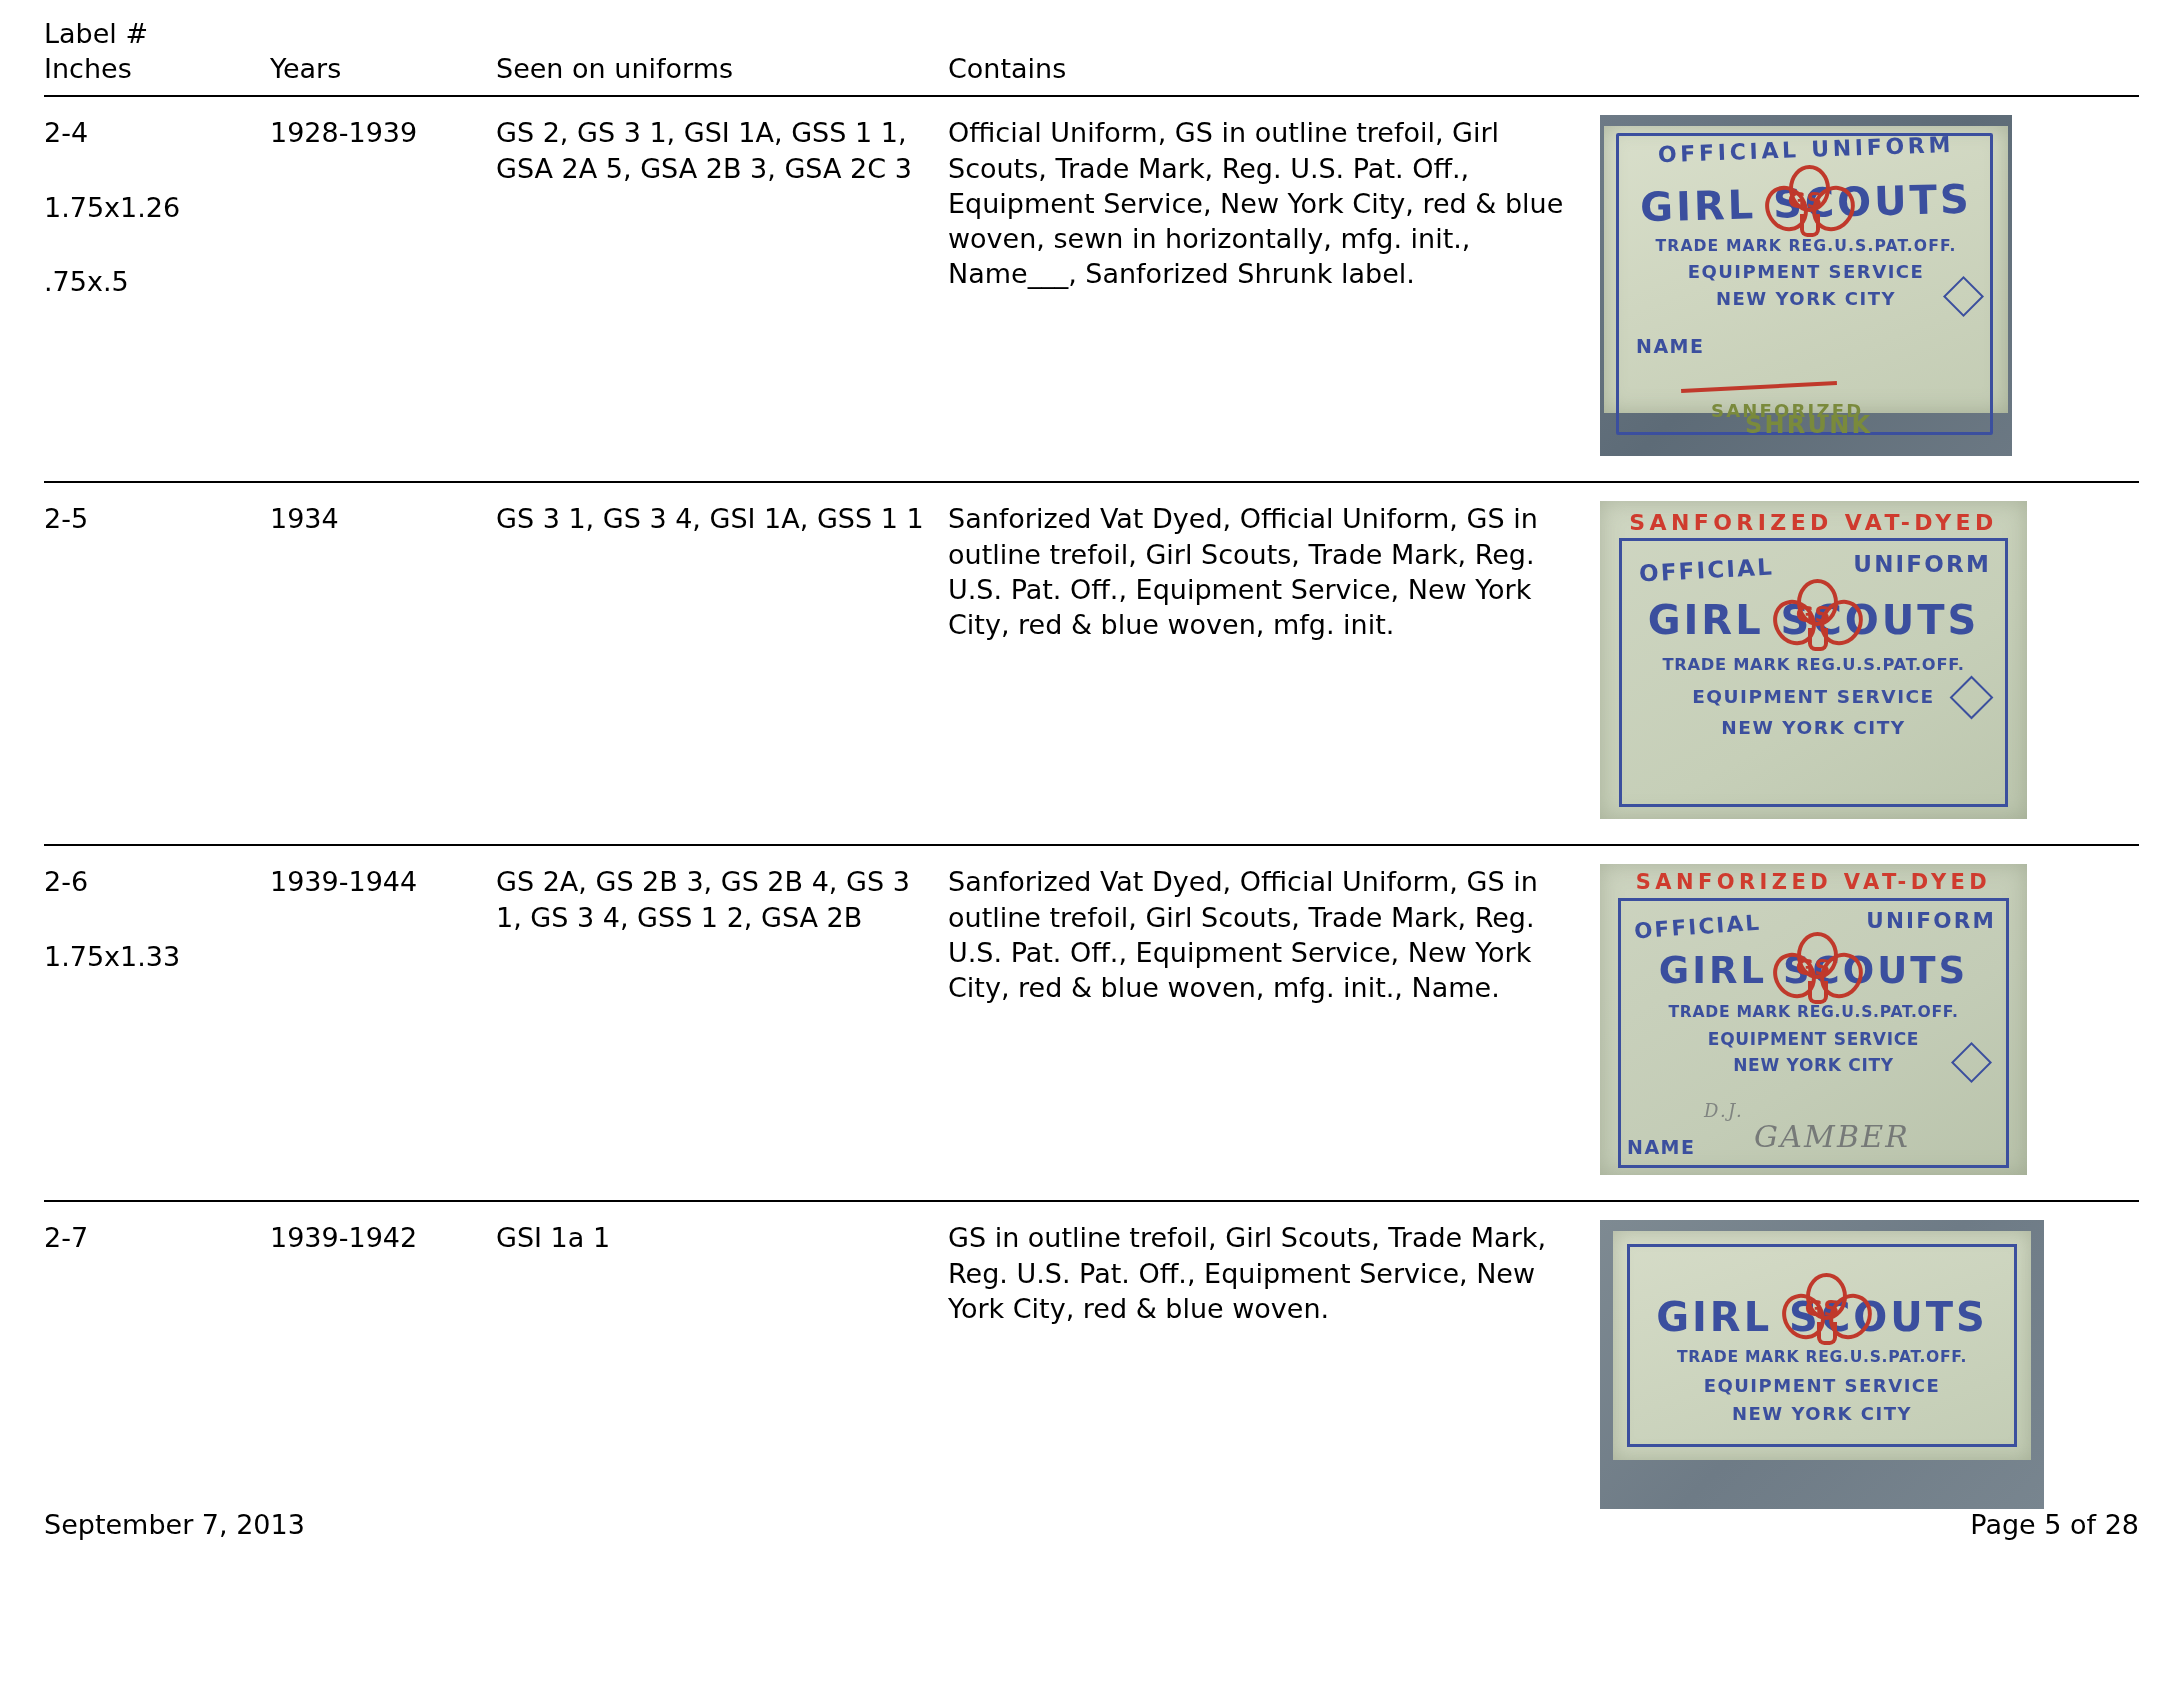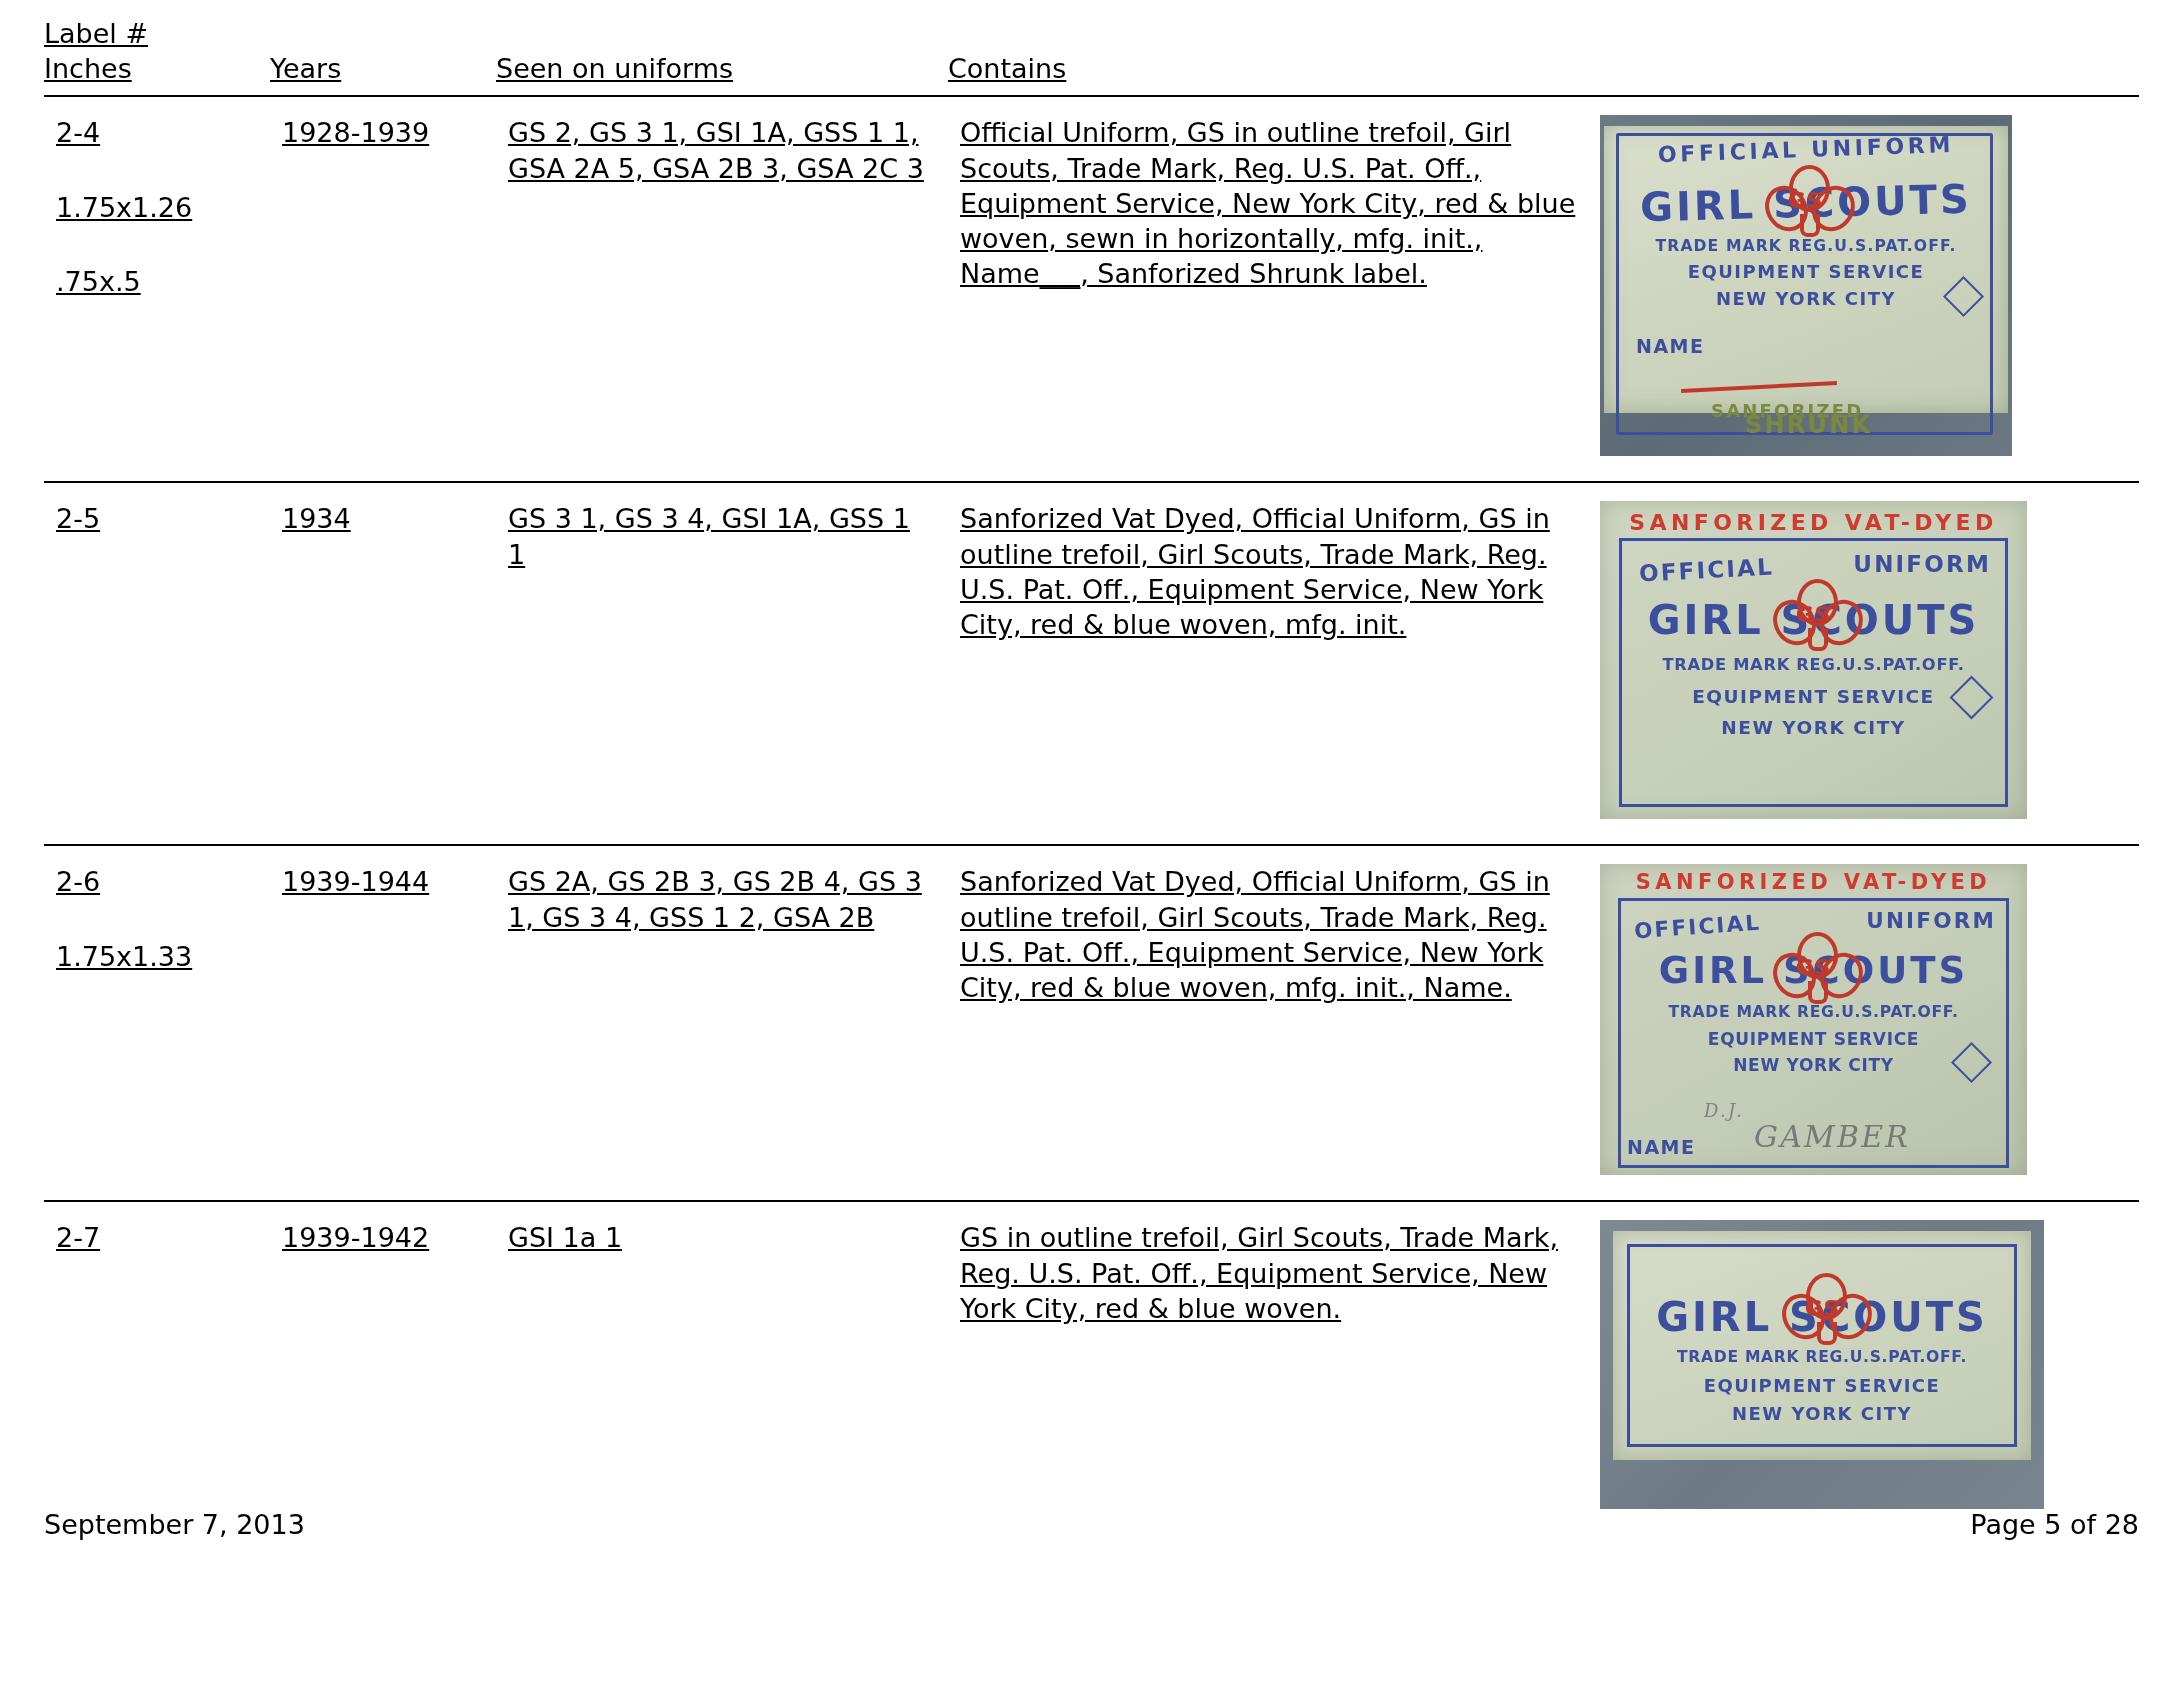--- a/index.html
+++ b/index.html
@@ -14,21 +14,20 @@
     color: #000000;
     position: relative;
     overflow: hidden;
   }
   .page {
     position: relative;
     width: 2183px;
     height: 1586px;
     box-sizing: border-box;
     padding: 16.3px 44px 0 44px;
-    text-decoration: underline;
   }
   table.label-table {
     width: 100%;
     border-collapse: collapse;
     table-layout: fixed;
     font-size: 27px;
     line-height: 1.30;
   }
   table.label-table col.c-label { width: 226px; }
   table.label-table col.c-years { width: 226px; }
@@ -47,21 +46,21 @@
   thead th.first-col .hdr-line:first-child { display: block; }
 
   tbody td {
     vertical-align: top;
     padding: 18px 13.3px 25px 0;
     border-bottom: 2.2px solid #000;
   }
   tbody tr:last-child td { border-bottom: none; }
 
   .dim-line { margin-top: 39px; }
-  .cell-text { white-space: normal; margin-left: 12px; }
+  .cell-text { white-space: normal; }
 
   
   .label-photo {
     position: relative;
     border: 0;
     overflow: hidden;
   }
 
   
   .p1 {

